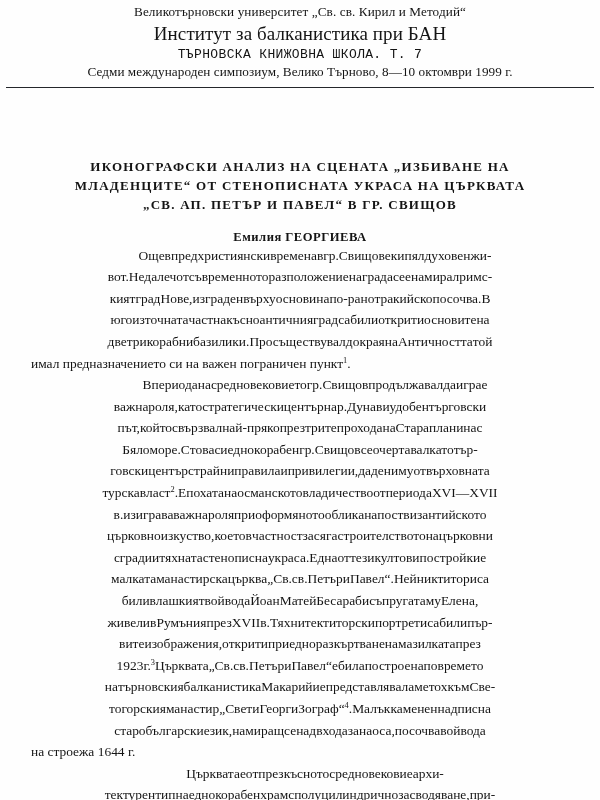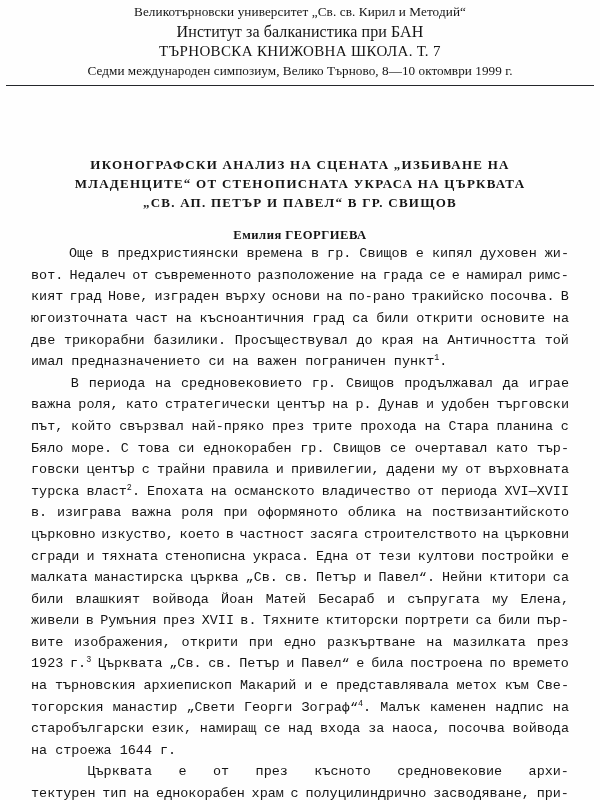--- a/index.html
+++ b/index.html
@@ -30,22 +30,22 @@
   .masthead {
     padding: 3px 16px 0 16px;
     text-align: center;
   }
   .masthead-line {
     display: block;
     line-height: 1.33;
     white-space: nowrap;
   }
   .mh-1 { font-size: 13.2px; letter-spacing: .1px; }
-  .mh-2 { font-size: 16px; letter-spacing: .1px; }
-  .mh-3 { font-size: 15px; letter-spacing: .35px; }
+  .mh-2 { font-size: 19px; letter-spacing: .1px; }
+  .mh-3 { font-size: 13px; letter-spacing: .35px; font-family: Liberation Mono, monospace; }
   .mh-4 { font-size: 13.2px; letter-spacing: .05px; }
 
   .masthead-rule {
     margin: 6px 6px 0 6px;
     height: 0;
     border: 0;
     border-top: 1.6px solid #24272b;
   }
 
   
@@ -82,25 +82,24 @@
     font-size: 13.45px;
     line-height: 21.6px;
     text-align: justify;
     text-indent: 0;
   }
   .para + .para { margin-top: 0; }
 
   
   .ln {
     display: flex;
-    justify-content: space-between;
+    justify-content: center;
     white-space: nowrap;
     height: 21.6px;
     align-items: baseline;
-    font-family: Liberation Mono, monospace;
   }
   .ln.last { display: block; }
   .ln.indent { padding-left: 0; }
   .ln > span { display: inline-block; }
   .ln.indent::before {
     content: "";
     display: inline-block;
     width: 30px;
     flex: 0 0 30px;
   }
@@ -368,21 +367,21 @@
           <span>Павел“</span>
           <span>е</span>
           <span>била</span>
           <span>построена</span>
           <span>по</span>
           <span>времето</span>
         </div>
         <div class="ln">
           <span>на</span>
           <span>търновския</span>
-          <span>архиепископ</span>
+          <span>балканистика</span>
           <span>Макарий</span>
           <span>и</span>
           <span>е</span>
           <span>представлявала</span>
           <span>метох</span>
           <span>към</span>
           <span>Све-</span>
         </div>
         <div class="ln">
           <span>тогорския</span>

